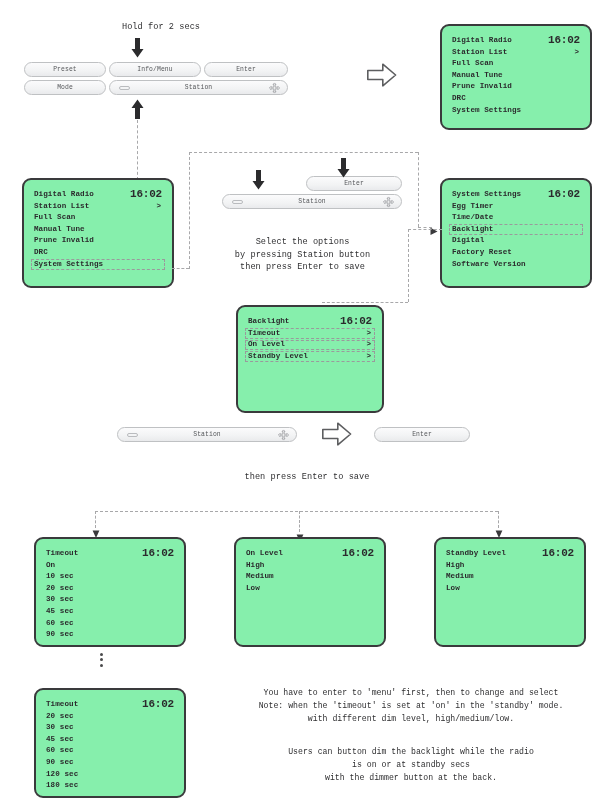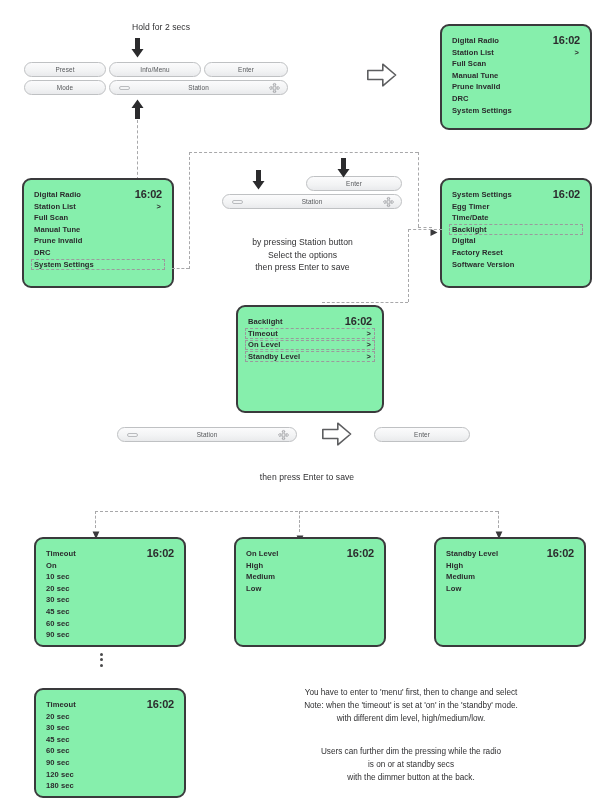--- a/index.html
+++ b/index.html
@@ -3,21 +3,21 @@
 <meta charset="utf-8">
 <style>
   * { box-sizing: border-box; margin: 0; padding: 0; }
   html, body {
     width: 614px; height: 812px;
     background: #ffffff;
     font-family: "Liberation Sans", sans-serif;
     color: #231f20;
     overflow: hidden;
   }
-  #stage { position: relative; width: 614px; height: 796px; }
+  #stage { position: relative; width: 614px; height: 796px; font-family: Liberation Mono, monospace; }
 
   
   .lcd {
     position: absolute;
     border: 2px solid #3a3a3c;
     border-radius: 9px;
     background: #86efac;
     padding: 9px 10px 6px 10px;
   }
   .lcd-row {
@@ -205,22 +205,22 @@
         <path d="M4 0 h5 v11 h3.5 L6.5 19.5 L0.5 11 H4 Z" fill="#2b2b2d"></path>
       </svg>
   </div>
   <div class="down-arrow" style="left:337px; top:158px;">
     <svg width="13" height="20" viewBox="0 0 13 20">
         <path d="M4 0 h5 v11 h3.5 L6.5 19.5 L0.5 11 H4 Z" fill="#2b2b2d"></path>
       </svg>
   </div>
 
   <div class="caption" style="left:205px; top:236px; width:195px;">
+    <div>Select the options</div>
     <div>by pressing Station button</div>
-    <div>Select the options</div>
     <div>then press Enter to save</div>
   </div>
 
   <div class="lcd" style="left:440px; top:178px; width:152px; height:110px;">
     <div class="lcd-row lcd-title">
       <span>System Settings</span>
       <span class="clock">16:02</span>
     </div>
     <div class="lcd-row"><span>Egg Timer</span></div>
     <div class="lcd-row"><span>Time/Date</span></div>
@@ -339,18 +339,18 @@
     <div class="lcd-row"><span>Medium</span></div>
     <div class="lcd-row"><span>Low</span></div>
   </div>
 
   <div class="note" style="left:215px; top:686px; width:392px;">
     <div>You have to enter to 'menu' first, then to change and select</div>
     <div>Note: when the 'timeout' is set at 'on' in the 'standby' mode.</div>
     <div>with different dim level, high/medium/low.</div>
   </div>
   <div class="note" style="left:215px; top:745px; width:392px;">
-    <div>Users can further dim the pressing while the radio</div>
+    <div>Users can button dim the backlight while the radio</div>
     <div>is on or at standby secs</div>
     <div>with the dimmer button at the back.</div>
   </div>
 
 </div>
 
 </body></html>

